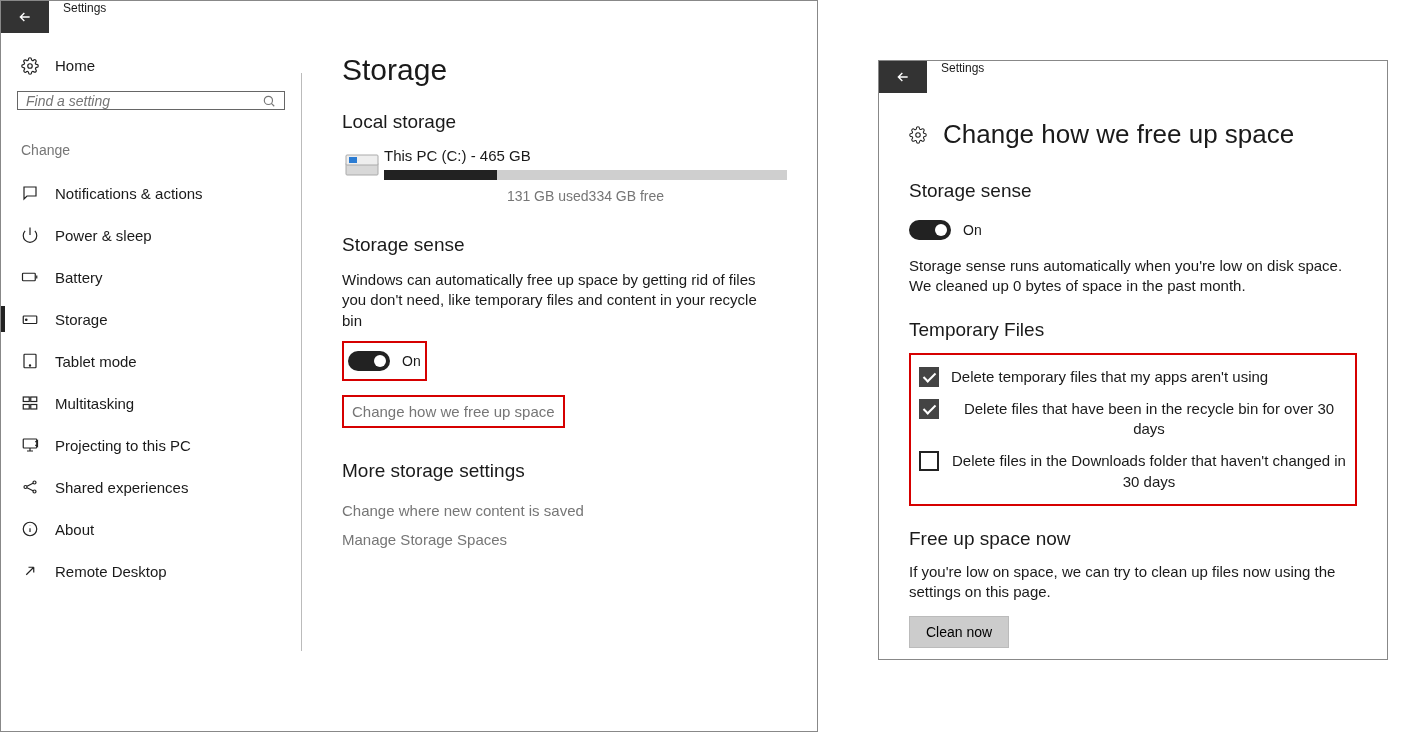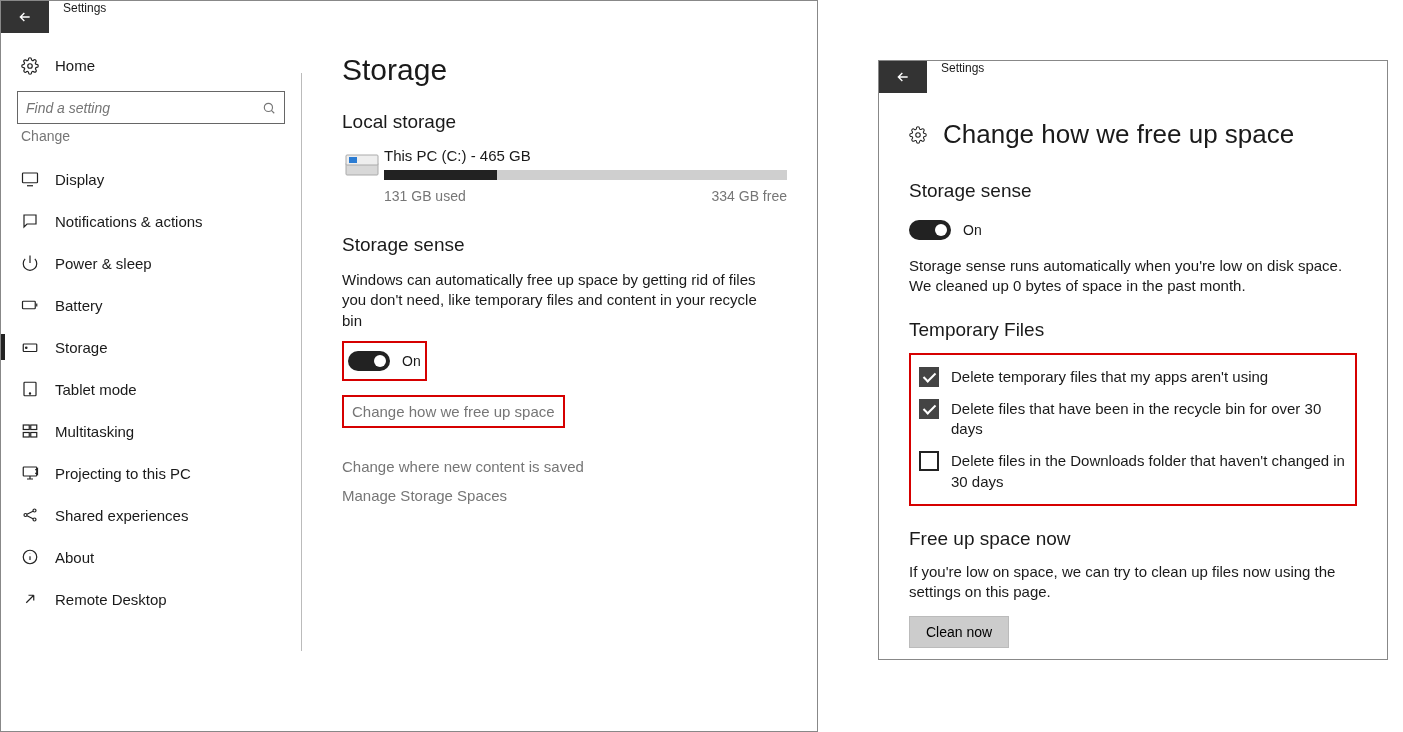--- a/index.html
+++ b/index.html
@@ -55,24 +55,25 @@
     .home-row {
       display: flex;
       gap: 16px;
       padding: 6px 4px 16px 4px;
       font-size: 15px;
       cursor: pointer;
     }
 
     .search-box {
       border: 1px solid #666;
-      height: 33px;
+      height: 19px;
       display: flex;
       align-items: center;
       padding: 0 8px;
+      margin-bottom: 28px;
     }
     .search-box input {
       border: none;
       outline: none;
       flex: 1;
       font-size: 14px;
       font-style: italic;
       color: #767676;
       background: transparent;
     }
@@ -121,21 +122,21 @@
     }
 
     .sec-h { font-size: 19px; font-weight: 400; margin: 8px 0 14px 0; }
 
     .drive-row { display: flex; align-items: flex-start; margin-bottom: 30px; }
     .drive-icon-wrap { width: 42px; padding-top: 4px; }
     .drive-body { flex: 1; }
     .drive-title { font-size: 15px; margin-bottom: 6px; }
     .drive-bar { height: 10px; width: 100%; background: #cfcfcf; position: relative; margin-bottom: 8px; }
     .drive-bar-fill { position: absolute; left: 0; top: 0; bottom: 0; background: #222; }
-    .drive-stats { display: flex; justify-content: space-between; color: #767676; font-size: 14px; }
+    .drive-stats { display: flex; justify-content: center; color: #767676; font-size: 14px; }
 
     .desc-text { font-size: 15px; line-height: 1.35; margin-bottom: 10px; max-width: 420px; }
 
     .toggle-row { display: flex; align-items: center; gap: 12px; padding: 6px 0; }
     .toggle {
       width: 42px; height: 20px; border-radius: 10px; position: relative; flex: none;
     }
     .toggle.on { background: #222; }
     .toggle .knob {
       width: 12px; height: 12px; border-radius: 50%; background: #fff;
@@ -153,21 +154,21 @@
     .rw-title-row { display: flex; align-items: center; gap: 16px; margin-bottom: 30px; }
     .rw-title { font-size: 26px; font-weight: 300; }
     .rw-sec-h { font-size: 19px; font-weight: 400; margin: 4px 0 12px 0; }
     .rw-text { font-size: 15px; line-height: 1.35; margin-bottom: 22px; }
 
     .check-row { display: flex; align-items: flex-start; gap: 12px; padding: 6px 0; font-size: 15px; line-height: 1.35; cursor: pointer; }
     .check-box { width: 20px; height: 20px; border: 2px solid #222; flex: none; display: flex; align-items: center; justify-content: center; background: #fff; }
     .check-box.checked { background: #444; border-color: #444; }
     .check-box.checked::after { content: ""; width: 5px; height: 10px; border: solid #fff; border-width: 0 2px 2px 0; transform: rotate(45deg); margin-top: -2px; }
 
-    .checks-hl { border: 2px solid #d60000; padding: 6px 8px; margin-bottom: 22px; }
+    .checks-hl { border: 2px solid #d60000; padding: 6px 8px; margin-bottom: 22px; text-align: center; }
 
     .clean-btn {
       background: #ccc; border: 1px solid #bbb;
       padding: 7px 16px; font-size: 14px; cursor: pointer;
     }
 
     svg { display: block; }
   </style>
 </head>
 <body>
@@ -203,29 +204,20 @@
           <svg width="14" height="14" viewBox="0 0 24 24" fill="none" stroke="#767676" stroke-width="2">
               <circle cx="11" cy="11" r="7"></circle>
               <path d="M21 21l-5-5"></path>
             </svg>
         </span>
       </div>
 
       <div class="group-label">Change</div>
 
       <div id="nav-list">
-          <div class="nav-item">
-            <span class="nav-icon">
-              <svg width="18" height="18" viewBox="0 0 24 24" fill="none" stroke="#222" stroke-width="1.6">
-                <rect x="2" y="4" width="20" height="13" rx="1"></rect>
-                <path d="M8 21h8"></path>
-              </svg>
-            </span>
-            <span>Display</span>
-          </div>
           <div class="nav-item">
             <span class="nav-icon">
               <svg width="18" height="18" viewBox="0 0 24 24" fill="none" stroke="#222" stroke-width="1.6">
                 <path d="M4 4h16v12H8l-4 4z"></path>
               </svg>
             </span>
             <span>Notifications &amp; actions</span>
           </div>
           <div class="nav-item">
             <span class="nav-icon">
@@ -351,20 +343,21 @@
           <span>On</span>
         </span>
       </span>
 
       <div style="height:6px"></div>
       <div class="hl-red-block" style="display:inline-block;">
         <div class="link-text" style="padding:2px 0">Change how we free up space</div>
       </div>
 
       <div style="height:24px"></div>
+      <div class="sec-h">More storage settings</div>
       <div class="link-text">Change where new content is saved</div>
       <div class="link-text">Manage Storage Spaces</div>
     </div>
   </div>
 </div>
 
 <div class="window window-right">
   <div class="titlebar">
     <div class="back-btn">
       <svg width="16" height="16" viewBox="0 0 24 24" fill="none" stroke="white" stroke-width="2">

